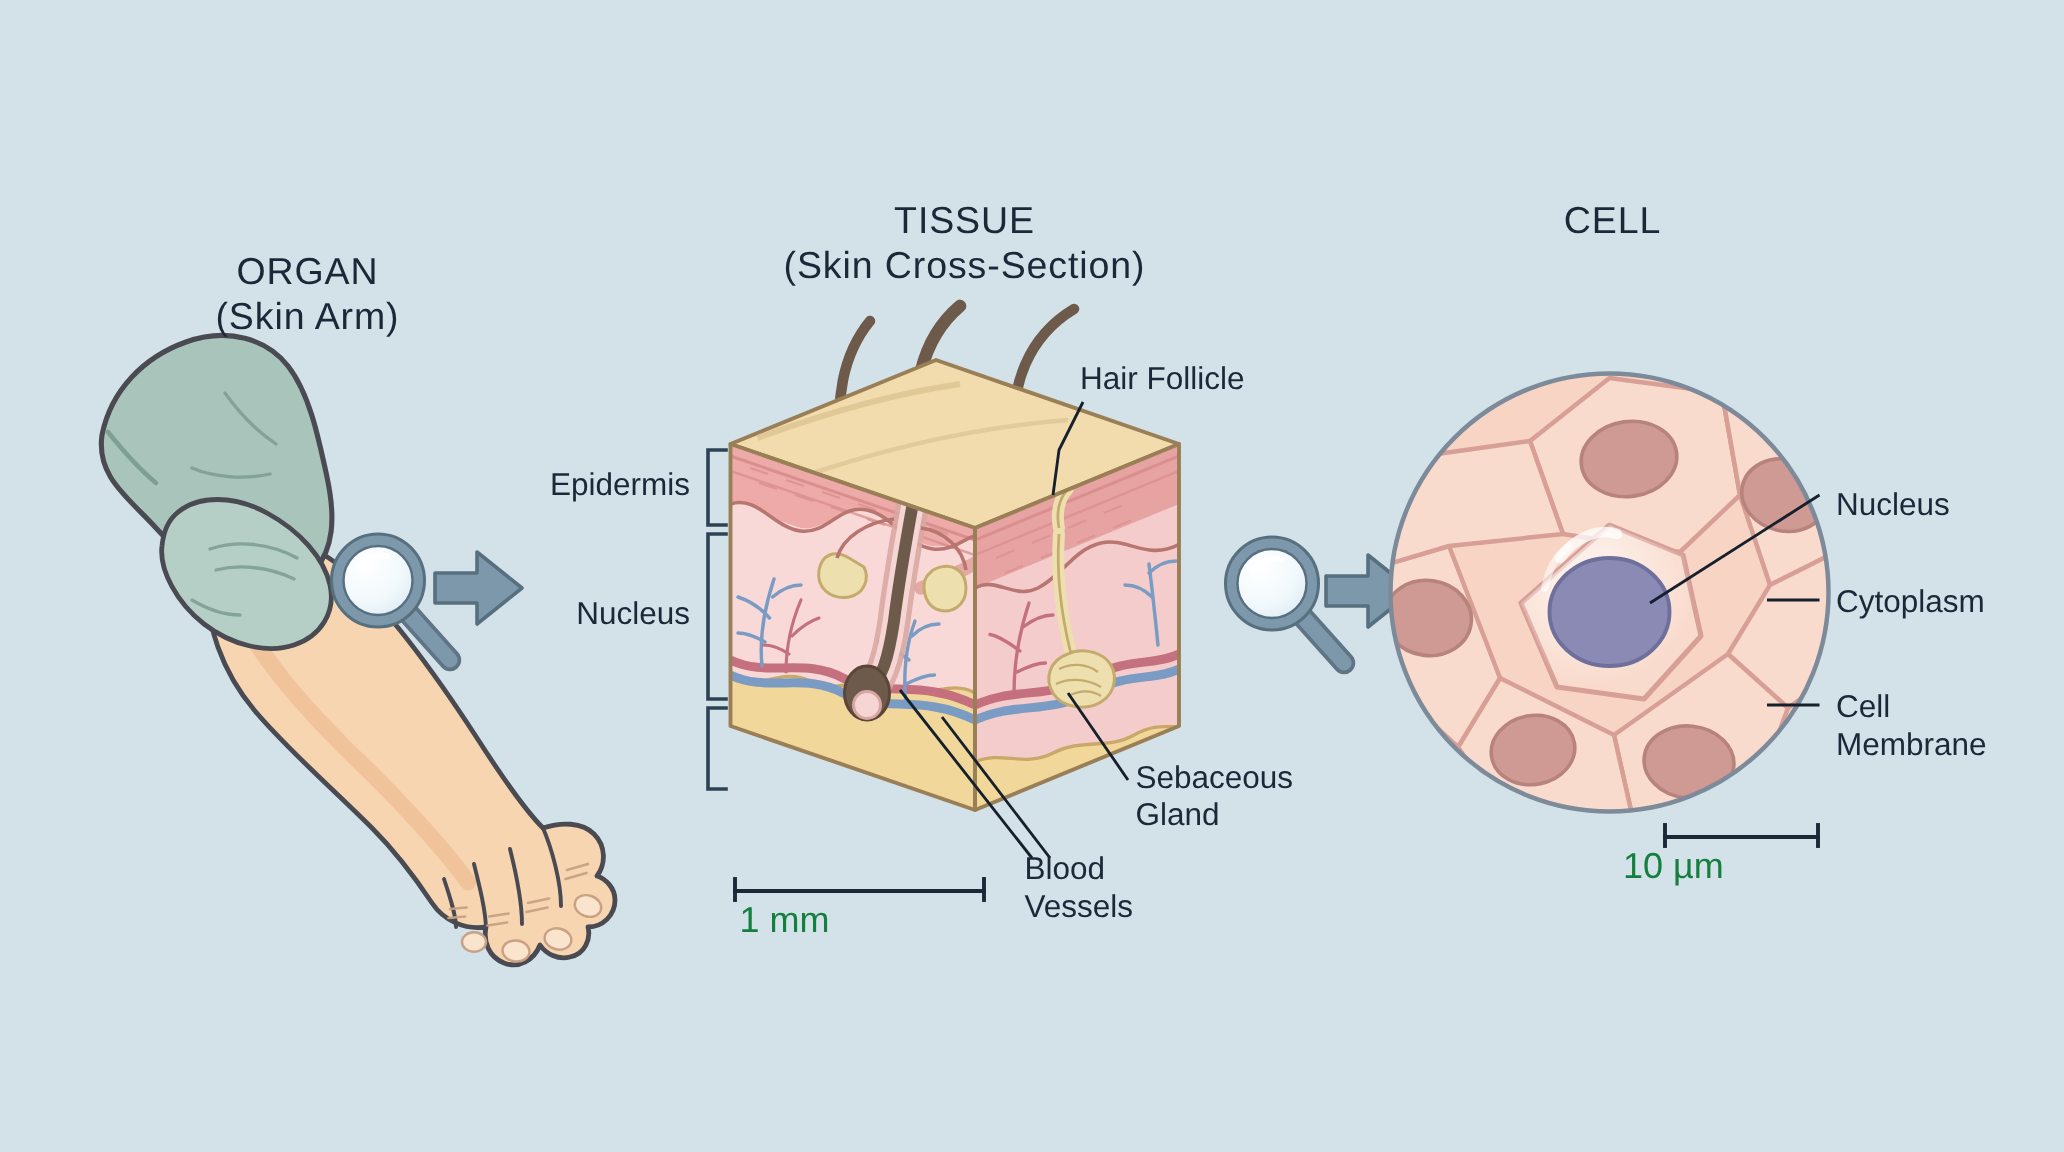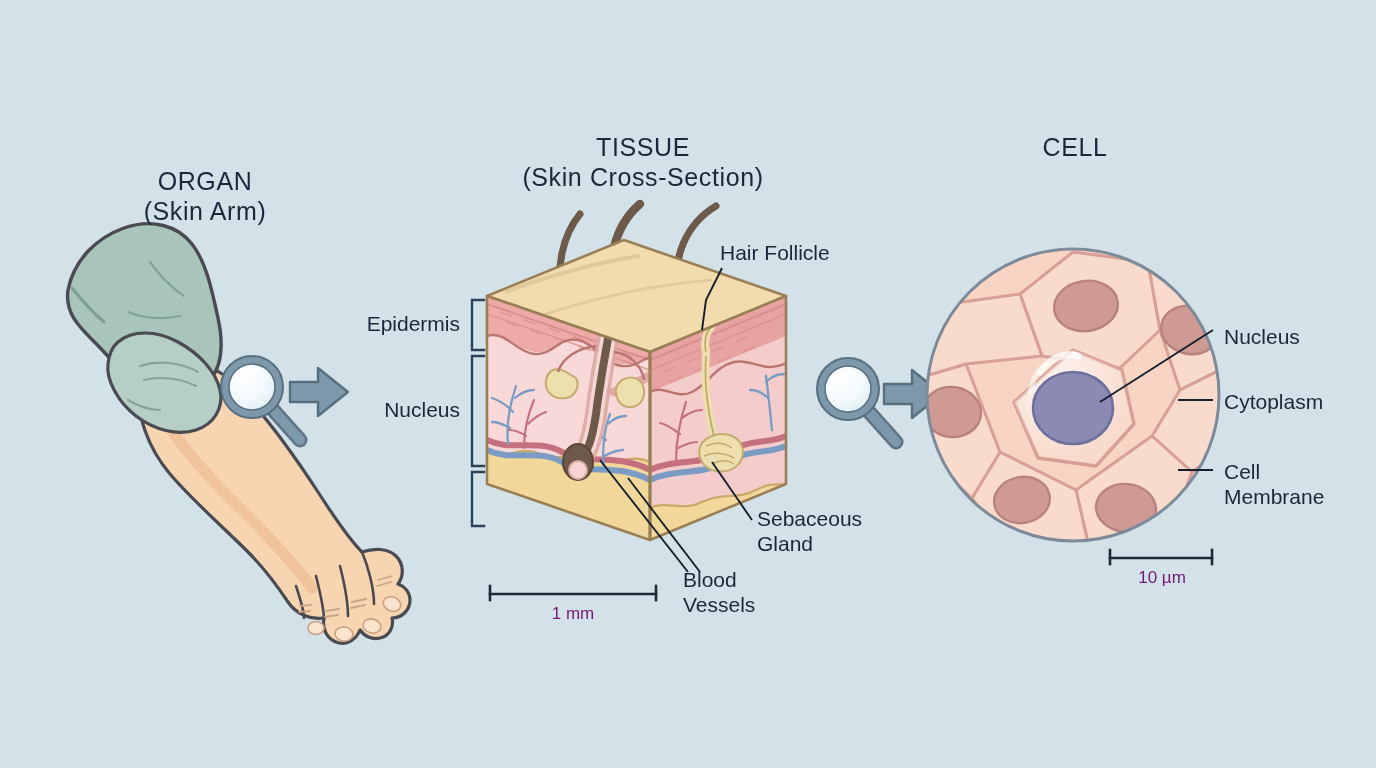--- a/index.html
+++ b/index.html
@@ -34,25 +34,25 @@
   .lbl {
     position: absolute;
     color: #1a2838;
     font-size: 21px;
     line-height: 25px;
     white-space: nowrap;
   }
   .lbl.r { text-align: right; }
   .scale-txt {
     position: absolute;
-    color: #701a75;
-    font-size: 17px;
+    color: #15803d;
+    font-size: 24px;
     line-height: 24px;
     white-space: nowrap;
-    text-align: center;
+    text-align: left;
   }
 </style>
 </head>
 <body>
 
 <div id="stage">
 
   <svg id="art" viewBox="0 0 1376 768">
     <defs>
       <clipPath id="clipCircle">

